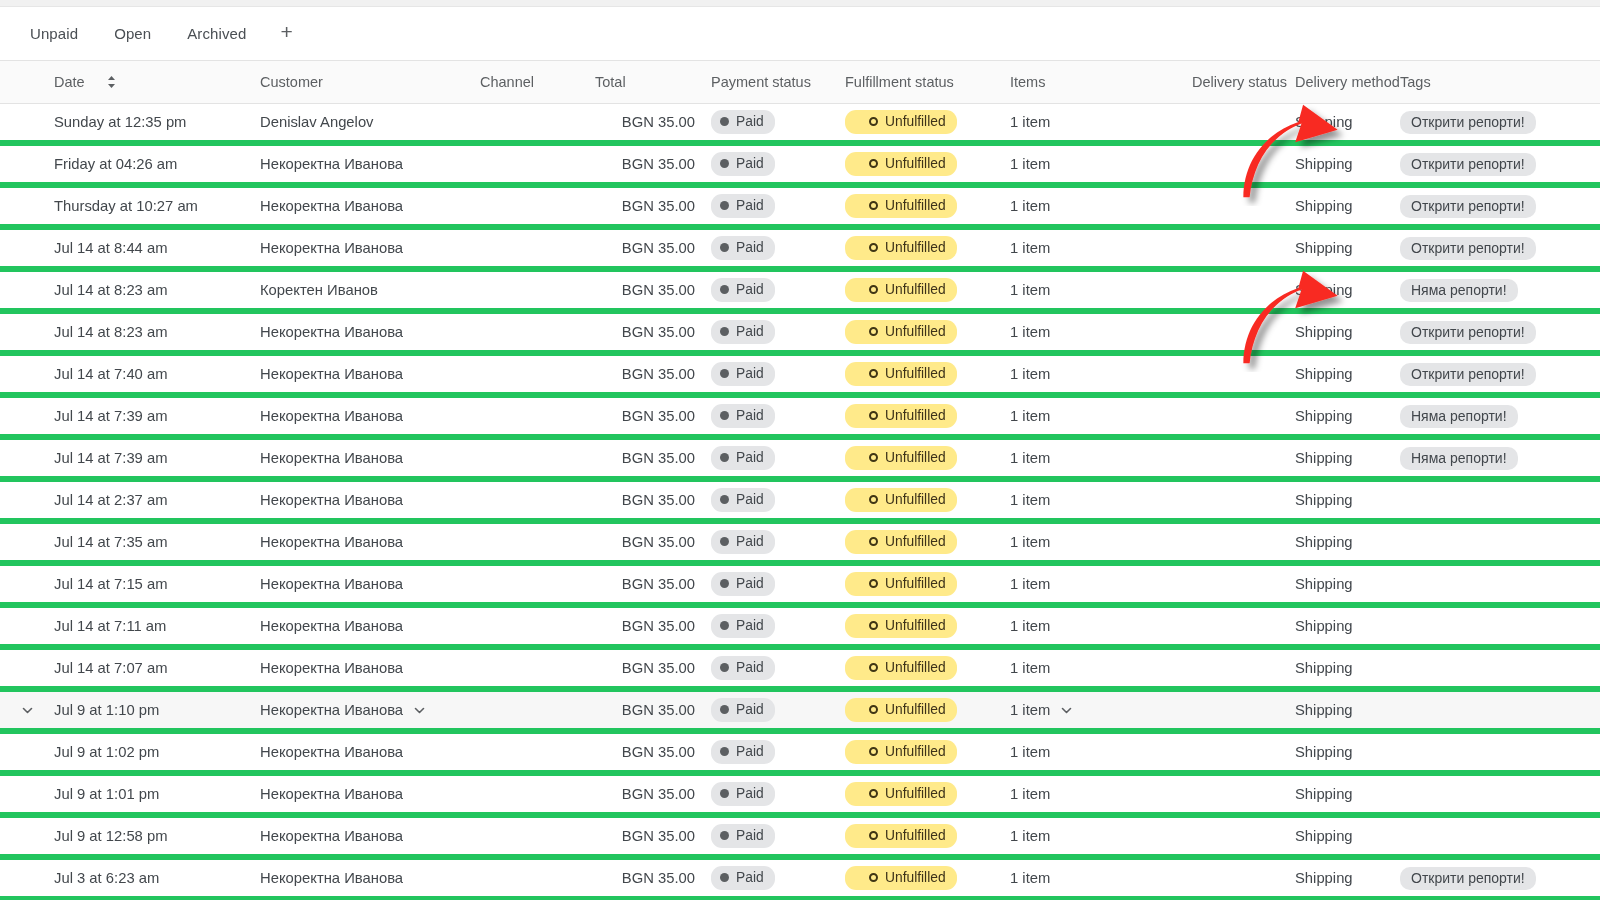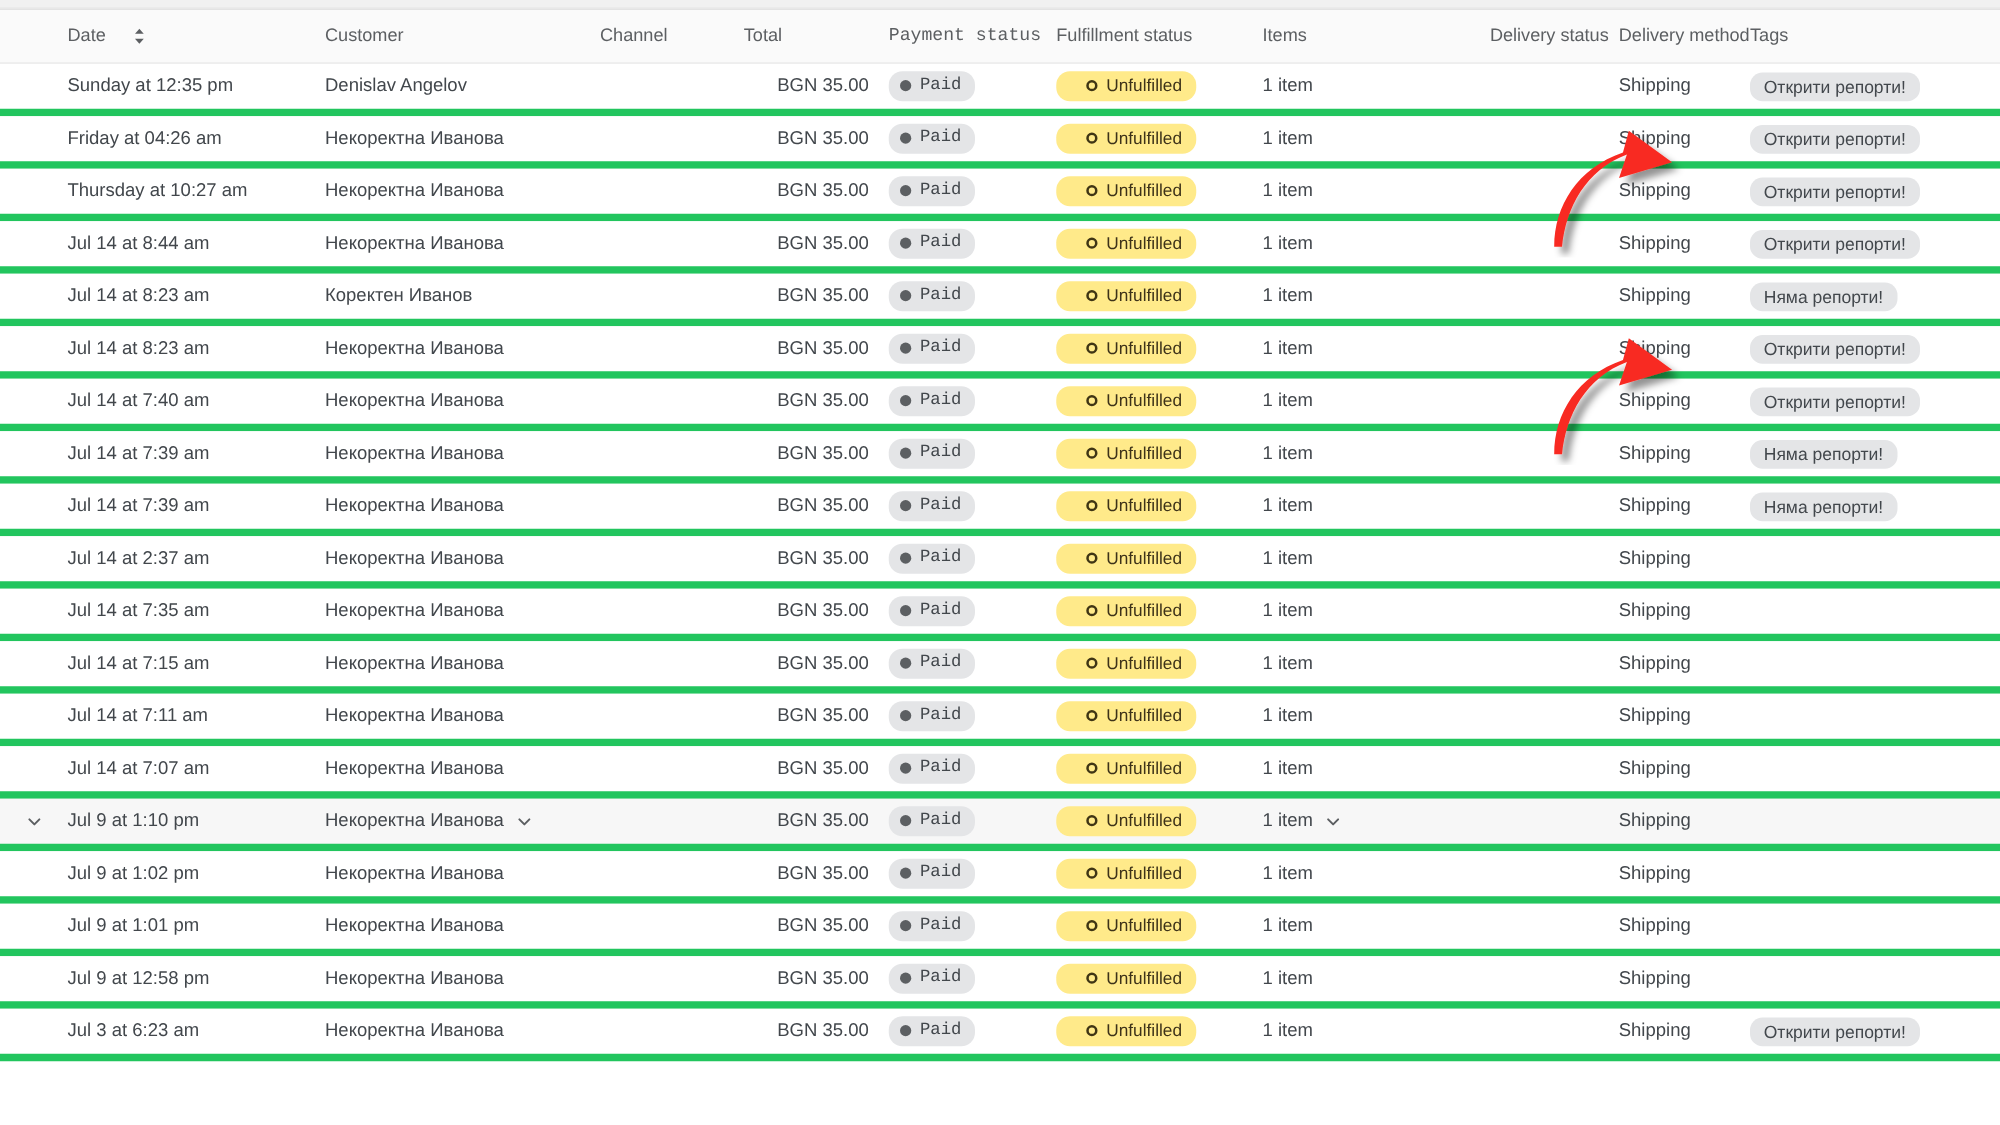--- a/index.html
+++ b/index.html
@@ -80,21 +80,21 @@
     position: relative;
   }
   .row.selected { background: #f7f7f7; }
 
   
   .c-expand   { width: 54px;  display:flex; align-items:center; justify-content:center; }
   .c-date     { width: 206px; }
   .c-customer { width: 220px; display:flex; align-items:center; gap:10px; }
   .c-channel  { width: 100px; }
   .c-total    { width: 115px; text-align: right; }
-  .c-pay      { width: 150px; padding-left: 16px; font-family: Liberation Mono, monospace; }
+  .c-pay      { width: 150px; padding-left: 16px; }
   .c-fulfil   { width: 165px; }
   .c-items    { width: 160px; display:flex; align-items:center; gap:10px; }
   .c-delstat  { width: 125px; }
   .c-delmeth  { width: 105px; }
   .c-tags     { flex: 1 1 auto; }
 
   
   .thead .c-date     { padding-left: 0; }
   .thead .c-total    { text-align: left; padding-left: 15px; width: 115px; }
   .thead .c-pay      { padding-left: 16px; }
@@ -146,20 +146,26 @@
     pointer-events: none;
   }
 </style>
 </head>
 <body>
 
 <div class="app">
 
   <div class="top-strip"></div>
 
+  <div class="tabbar">
+    <div class="tab">Unpaid</div>
+    <div class="tab">Open</div>
+    <div class="tab">Archived</div>
+    <div class="tab-add">+</div>
+  </div>
 
   <div class="table">
 
     <div class="thead">
       <div class="cell c-expand"></div>
       <div class="cell c-date">
         <span class="sortable">
           <span>Date</span>
           <span class="sort-icon">
             <svg width="9" height="14" viewBox="0 0 9 14">

